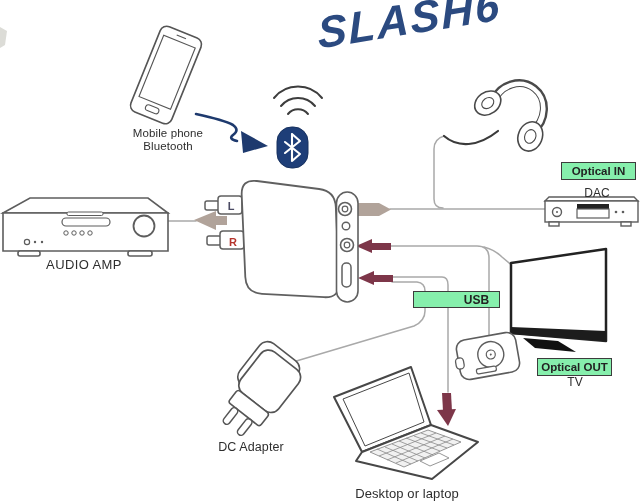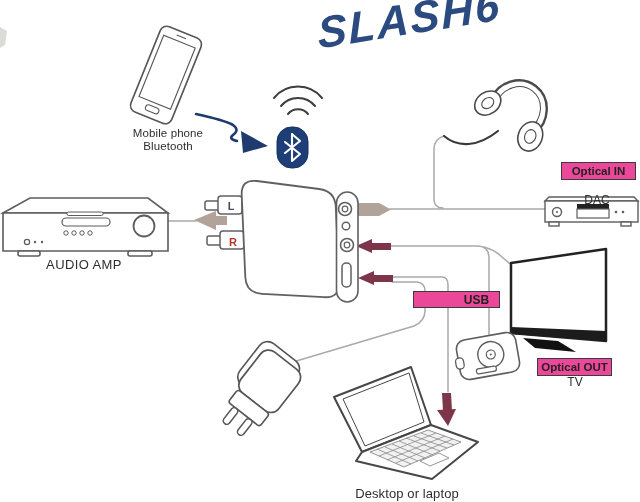--- a/index.html
+++ b/index.html
@@ -8,21 +8,21 @@
     font-family:"Liberation Sans",sans-serif;
   }
   .stage svg{position:absolute;left:0;top:0;}
   .lbl{
     position:absolute;text-align:center;font-weight:400;color:#2e2e2e;
     font-size:12px;line-height:1.12;letter-spacing:.1px;white-space:nowrap;
   }
   .multiline{white-space:normal;}
   .boxed{
     position:absolute;text-align:center;font-weight:700;color:#222;
-    background:#ec4899;border:1.5px solid #3c3c3c;font-size:11.5px;
+    background:#86efac;border:1.5px solid #3c3c3c;font-size:11.5px;
     display:flex;align-items:center;justify-content:center;
   }
   .logo{
     position:absolute;left:295px;top:-6px;width:230px;height:74px;
     font-size:44px;font-style:italic;font-weight:700;color:#2b4a80;
     letter-spacing:2px;transform:rotate(-9deg) skewX(-6deg);transform-origin:50% 50%;
     text-align:center;
   }
 </style>
 </head>
@@ -177,26 +177,27 @@
 
 <div class="logo">SLASH6</div>
 
 <div class="lbl multiline" style="left:103px;top:127px;width:130px;font-size:11.5px;">
   <div>Mobile phone</div>
   <div>Bluetooth</div>
 </div>
 
 
 <div class="boxed" style="left:561px;top:162px;width:73px;height:16px;">Optical IN</div>
-<div class="lbl" style="left:577px;top:194px;width:40px;text-align:center;">DAC</div>
+<div class="lbl" style="left:577px;top:187px;width:40px;text-align:center;">DAC</div>
 
 <div class="lbl" style="left:24px;top:258px;width:120px;font-size:13px;letter-spacing:.4px;">AUDIO AMP</div>
 
 <div class="boxed" style="left:413px;top:291px;width:45px;height:15px;font-size:12px;border-width:1.3px;padding-left:40px;">USB</div>
 
 <div class="boxed" style="left:537px;top:358px;width:73px;height:16px;">Optical OUT</div>
 <div class="lbl" style="left:555px;top:376px;width:40px;">TV</div>
 
 
+<div class="lbl" style="left:191px;top:440px;width:120px;font-size:12.5px;">DC Adapter</div>
 
 <div class="lbl" style="left:336px;top:487px;width:142px;font-size:13px;">Desktop or laptop</div>
 
 </div>
 
 </body></html>

